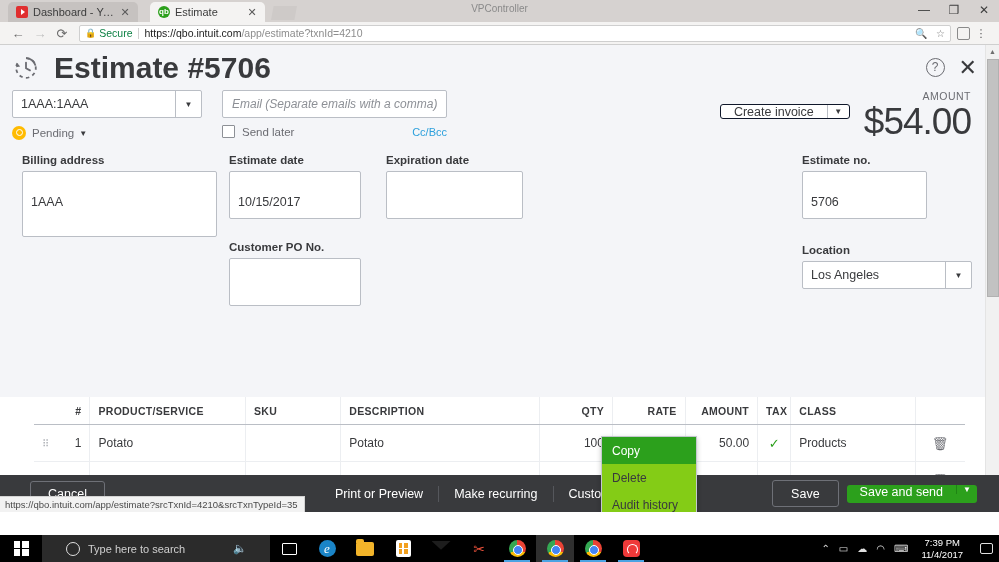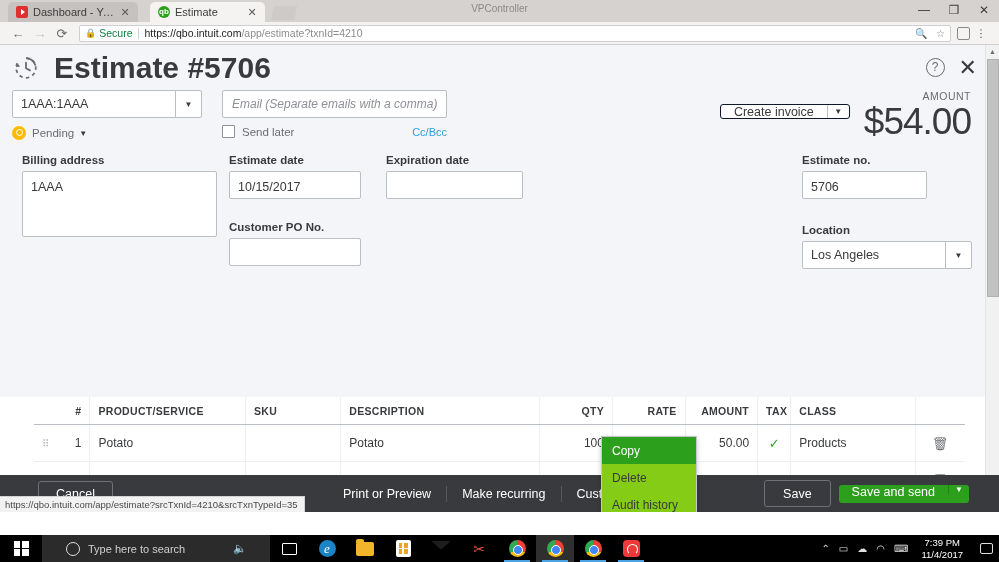--- a/index.html
+++ b/index.html
@@ -194,21 +194,21 @@
   }
   .amount-block { text-align: right; }
   .amount-lbl { font-size: 10.5px; color: #6b6c72; letter-spacing: .5px; }
   .amount-val { font-size: 37px; color: #393a3d; line-height: 40px; font-weight: 500; letter-spacing: -1px;}
 
   
   .fields { display: flex; padding: 12px 12px 0 22px; }
   .fld-label { font-size: 11.5px; color: #393a3d; margin-bottom: 5px; font-weight: 600;}
   .fld-box {
     background: #fff; border: 1px solid #babec5; border-radius: 2px;
-    font-size: 12.5px; color: #393a3d; padding: 8px 8px;
+    font-size: 12.5px; color: #393a3d; padding: 23px 8px;
   }
   .col-bill { width: 195px; }
   .bill-area { height: 66px; }
   .col-dates { margin-left: 12px; width: 145px;}
   .date-box { width: 132px; height: 28px; }
   .col-exp { margin-left: 12px; width: 150px; }
   .exp-box { width: 137px; height: 28px; }
   .col-right { margin-left: auto; width: 185px; padding-right: 16px;}
   .est-box { width: 125px; height: 28px; }
   .loc-select {
@@ -285,21 +285,21 @@
     position: absolute; left: 1px; width: 12px;
     top: 14px; height: 238px; background: #c2c2c2;
     border: 1px solid #b1b1b1;
   }
   .sb-arrow.bot { position: absolute; bottom: 0; left: 0; width: 14px; }
 
   
   .qbo-footer {
     position: absolute; left: 0; right: 0; bottom: 0; height: 37px;
     background: #393a3d; display: flex; align-items: center;
-    padding: 0 24px; z-index: 35;
+    padding: 0 16px; z-index: 35;
   }
   .cancel-btn {
     height: 25px; border: 1px solid #6e7077; border-radius: 3px;
     color: #fff; font-size: 12.5px; padding: 0 17px;
     display: flex; align-items: center; margin-left: 14px;
   }
   .foot-mid { display: flex; align-items: center; margin-left: 215px; }
   .foot-link {
     font-size: 12.5px; color: #fff; padding: 0 15px;
     border-right: 1px solid #55575c; line-height: 16px;

